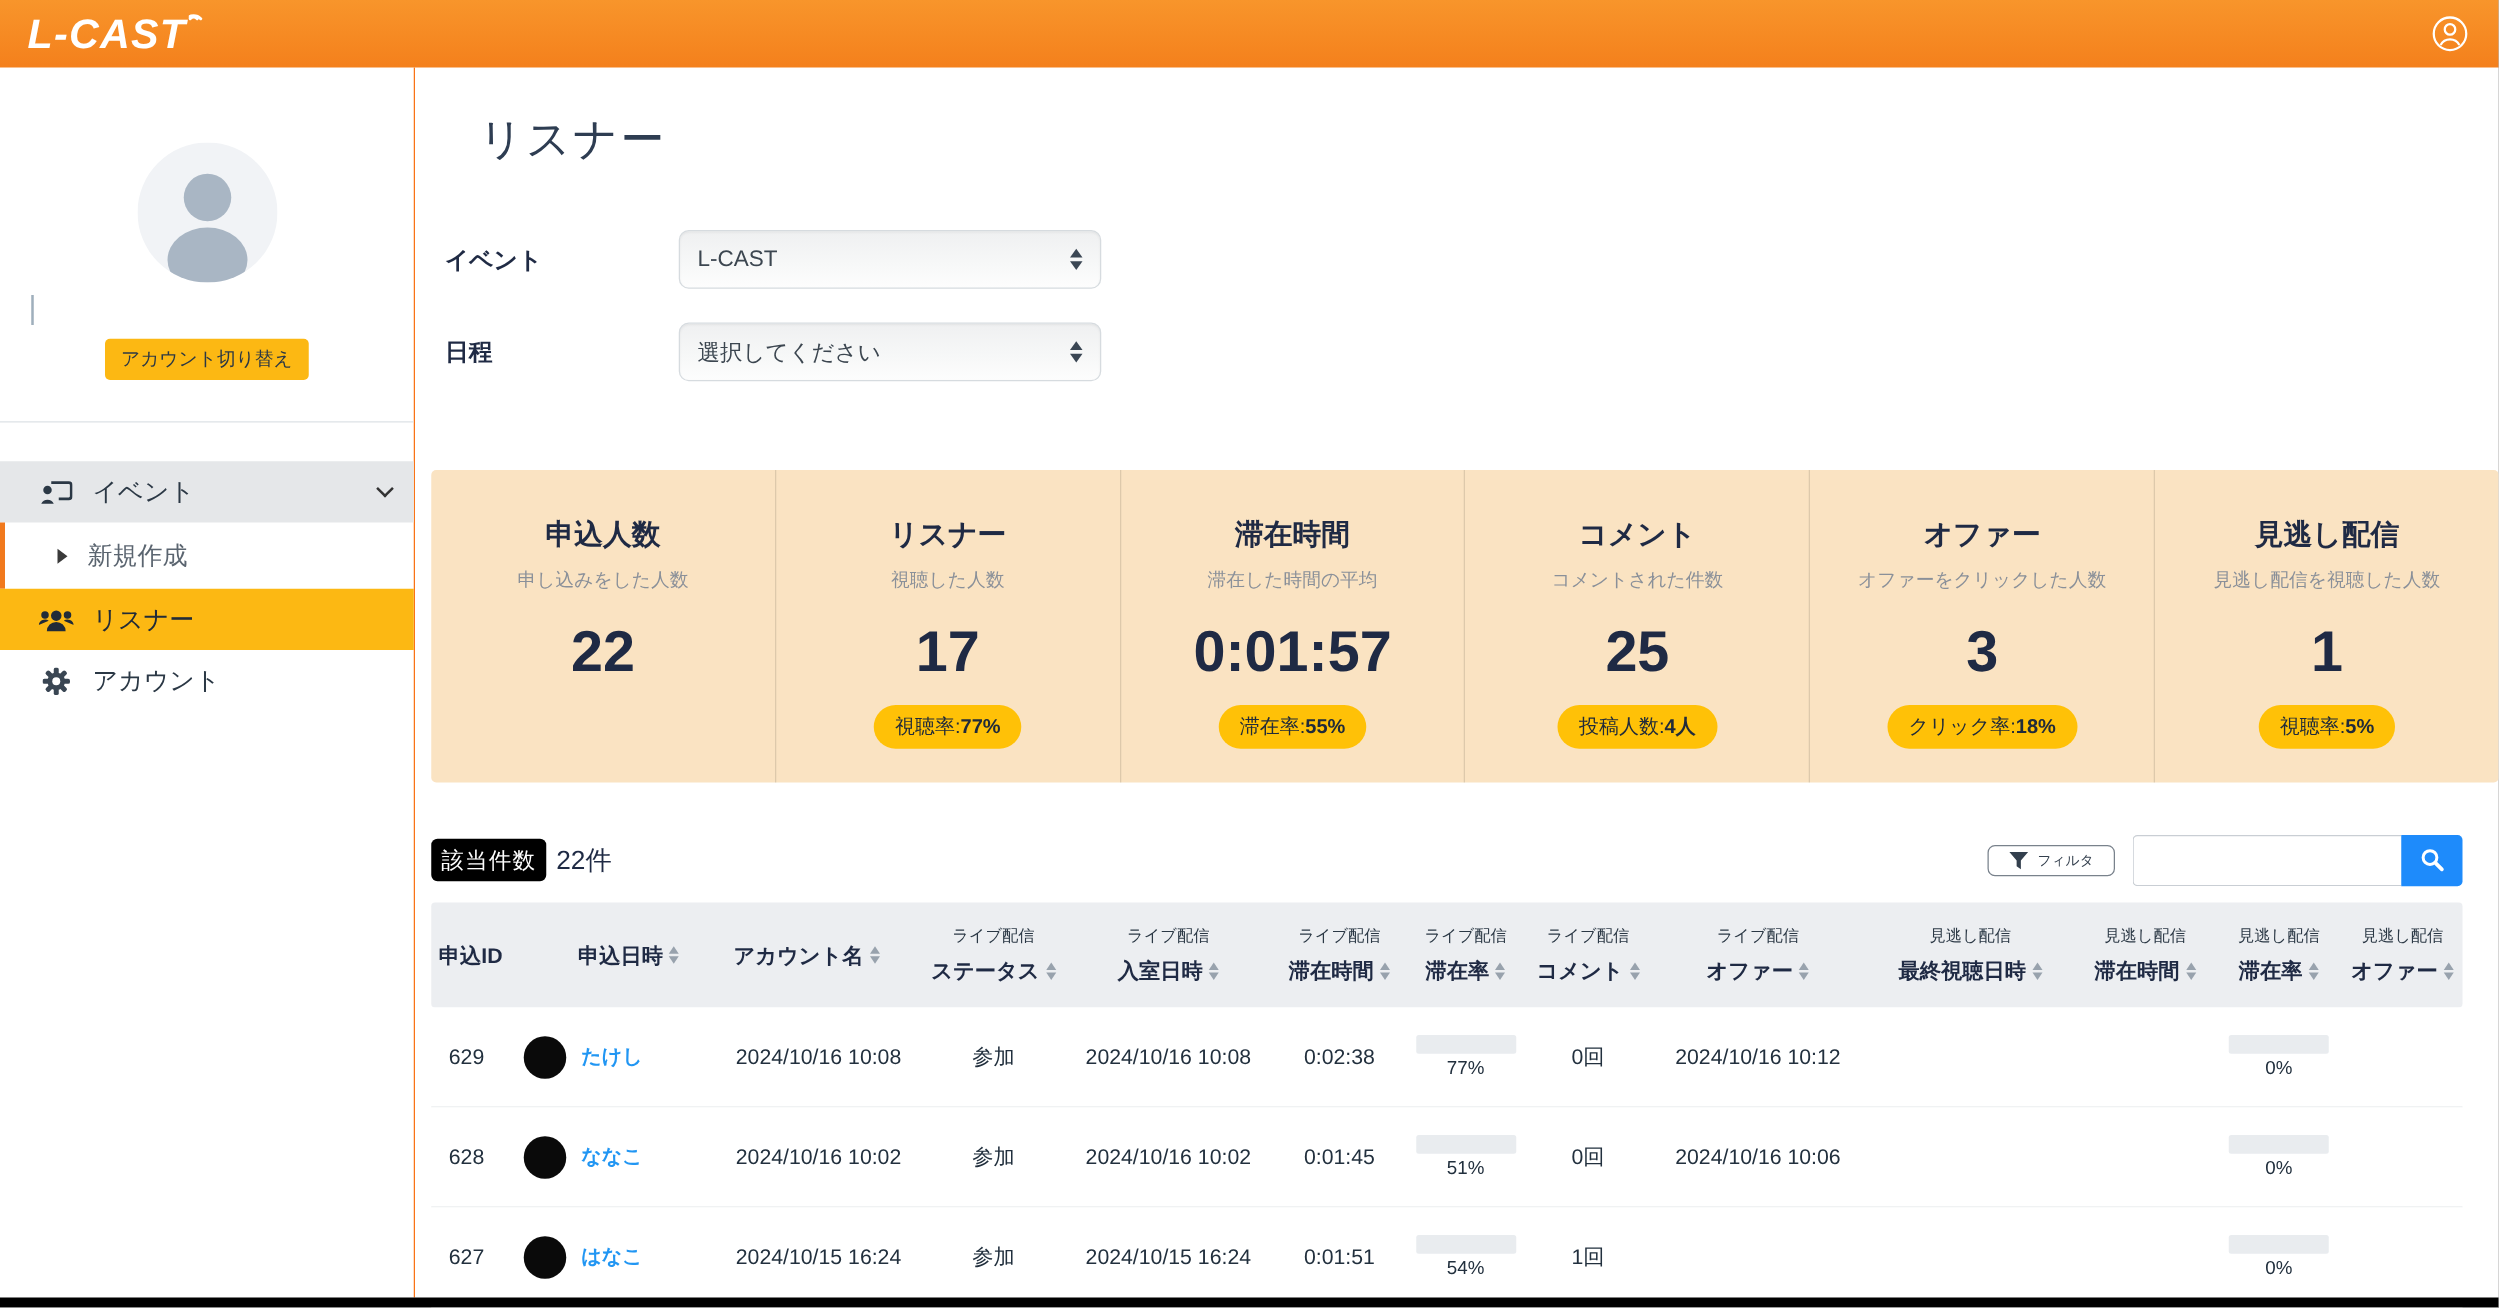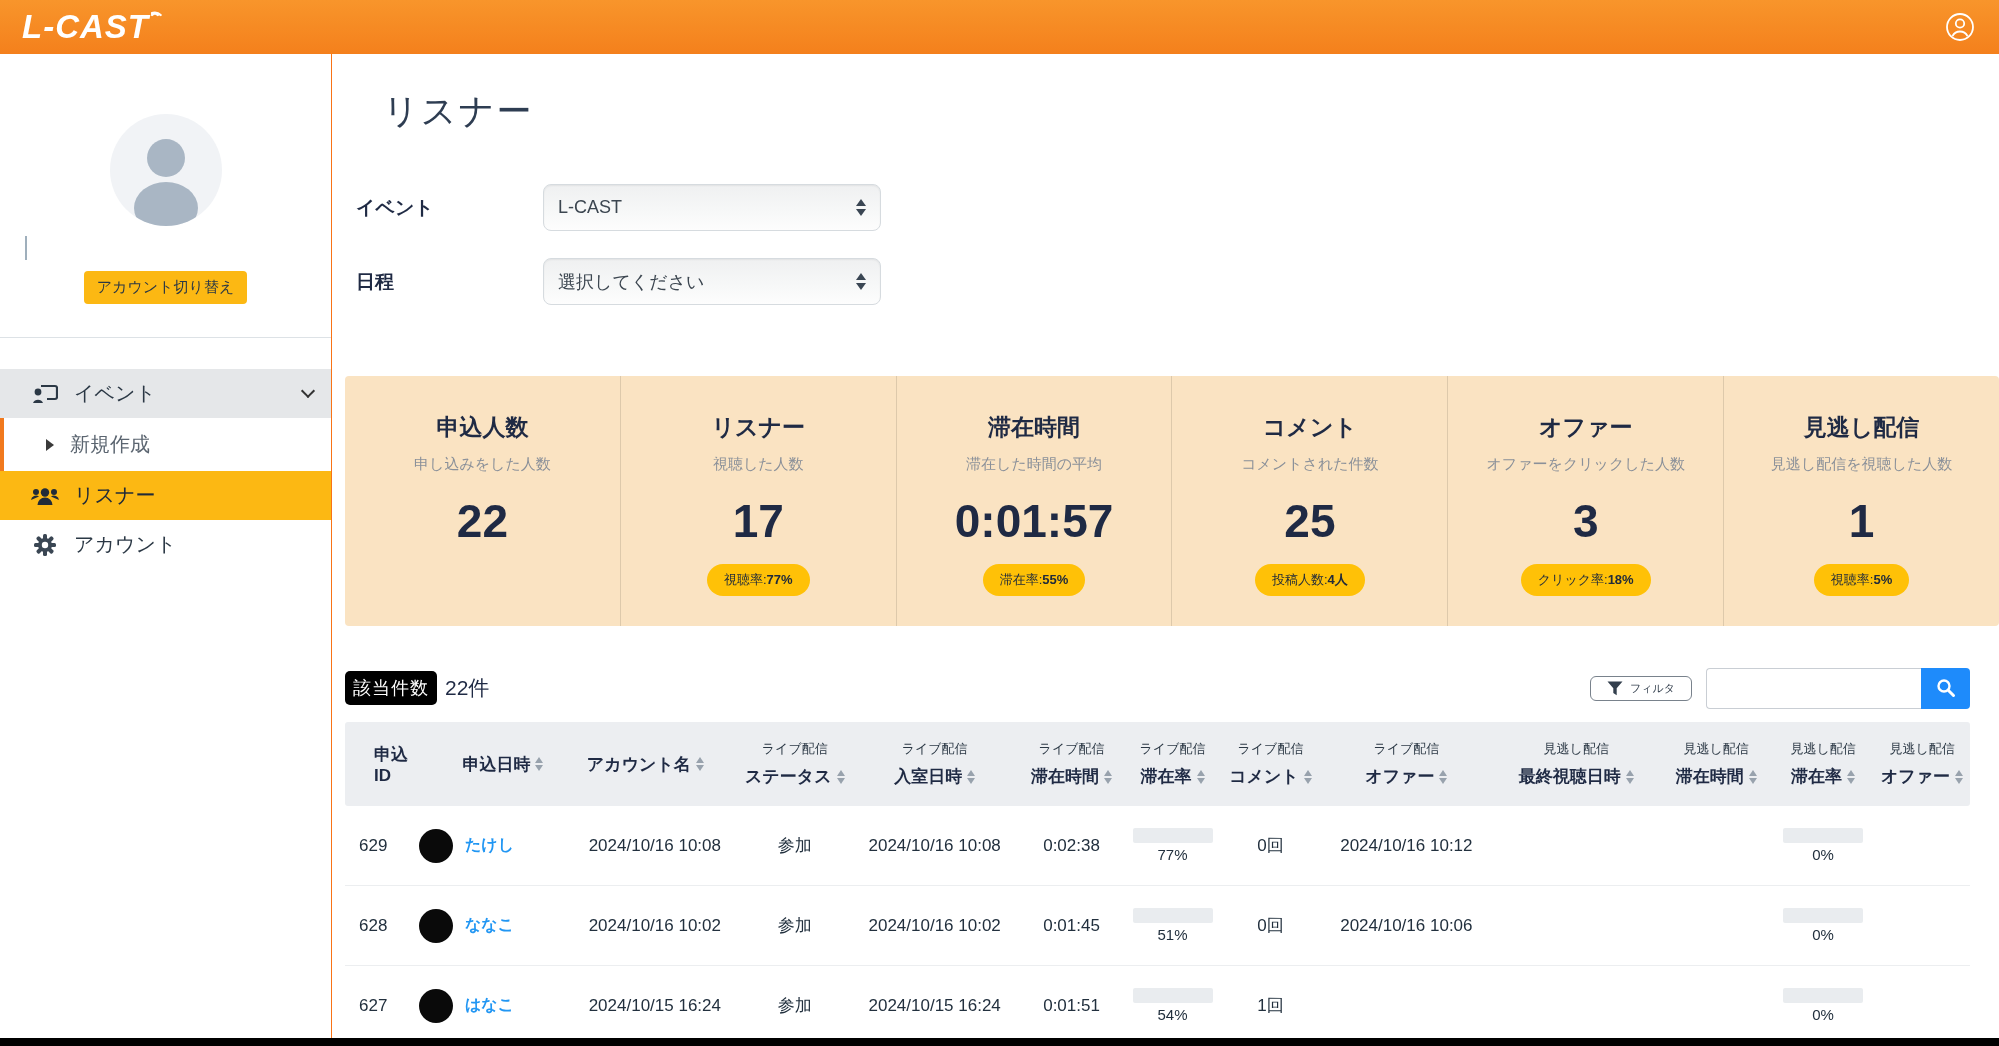--- a/index.html
+++ b/index.html
@@ -59,21 +59,21 @@
 
   
   .stats-band { position:absolute; top:322px; left:12px; right:0; height:250px; background:#FAE3C2;
     border-radius:4px; display:flex; }
   .stat-card { flex:1; display:flex; flex-direction:column; align-items:center; position:relative; }
   .stat-card:not(:last-child){ border-right:1px solid rgba(120,110,90,0.22); }
   .stat-title { margin-top:36px; font-size:23px; font-weight:bold; color:#1F2A44; }
   .stat-sub { margin-top:12px; font-size:15px; color:#8A9099; }
   .stat-value { margin-top:20px; font-size:46px; font-weight:800; color:#1F2A44; }
   .stat-badge { margin-top:16px; background:#FFC107; border-radius:999px; padding:7px 17px;
-    font-size:13px; color:#212B3A; }
+    font-size:16px; color:#212B3A; }
   .stat-badge b { font-weight:800; }
 
   
   .list-controls { position:absolute; top:612px; left:12px; right:29px; height:44px;
     display:flex; align-items:center; }
   .count-pill { background:#000000; color:#fff; font-size:18px; font-weight:normal; border-radius:5px;
     padding:5px 8px; letter-spacing:1px; }
   .count-num { margin-left:8px; font-size:21px; color:#1F2A44; }
   .controls-right { margin-left:auto; display:flex; align-items:center; gap:14px; }
   .filter-btn { display:flex; align-items:center; gap:7px; background:#fff; border:1px solid #79828C;
@@ -286,21 +286,21 @@
               <circle cx="8" cy="8" r="5.5" fill="none" stroke="#fff" stroke-width="2.4"></circle>
               <line x1="12.5" y1="12.5" x2="17.5" y2="17.5" stroke="#fff" stroke-width="3" stroke-linecap="round"></line>
             </svg>
           </button>
         </div>
       </div>
     </div>
 
     <div class="table">
       <div class="thead" id="thead">
-          <div class="th align-left" style="width: 74px; padding-left: 29px;">
+          <div class="th align-left" style="width: 74px; padding-left: 6px;">
             <div class="lblrow">
               <span class="lbl">申込ID</span>
             </div>
           </div>
           <div class="th sortable" style="width: 168px;">
             <div class="lblrow">
               <span class="lbl">申込日時</span>
               <span class="sort">
                 <span class="up"></span>
                 <span class="dn"></span>

